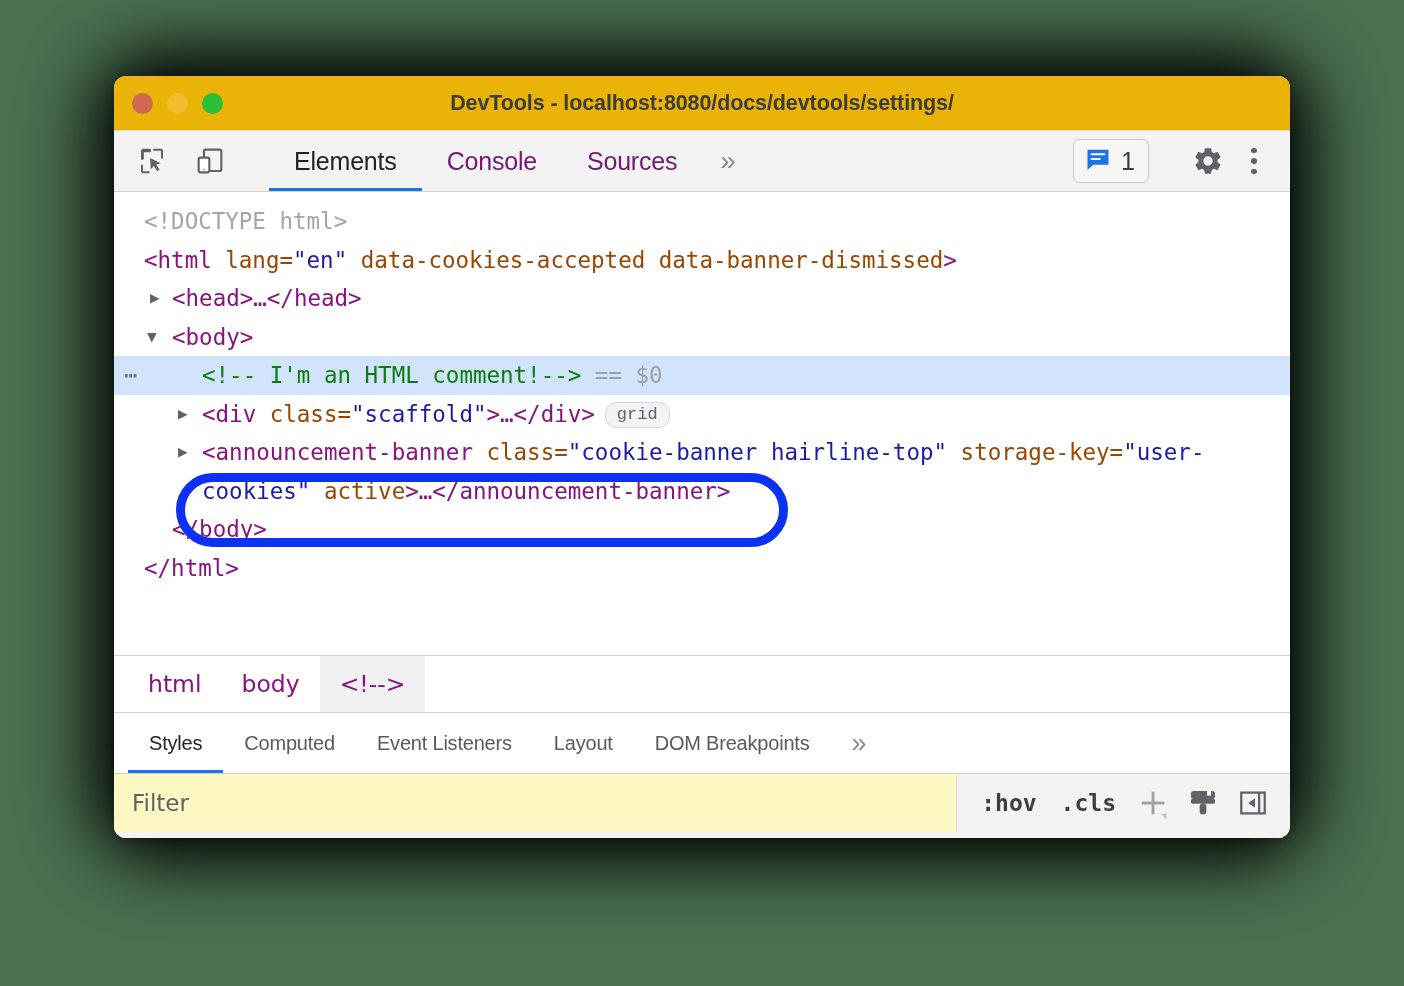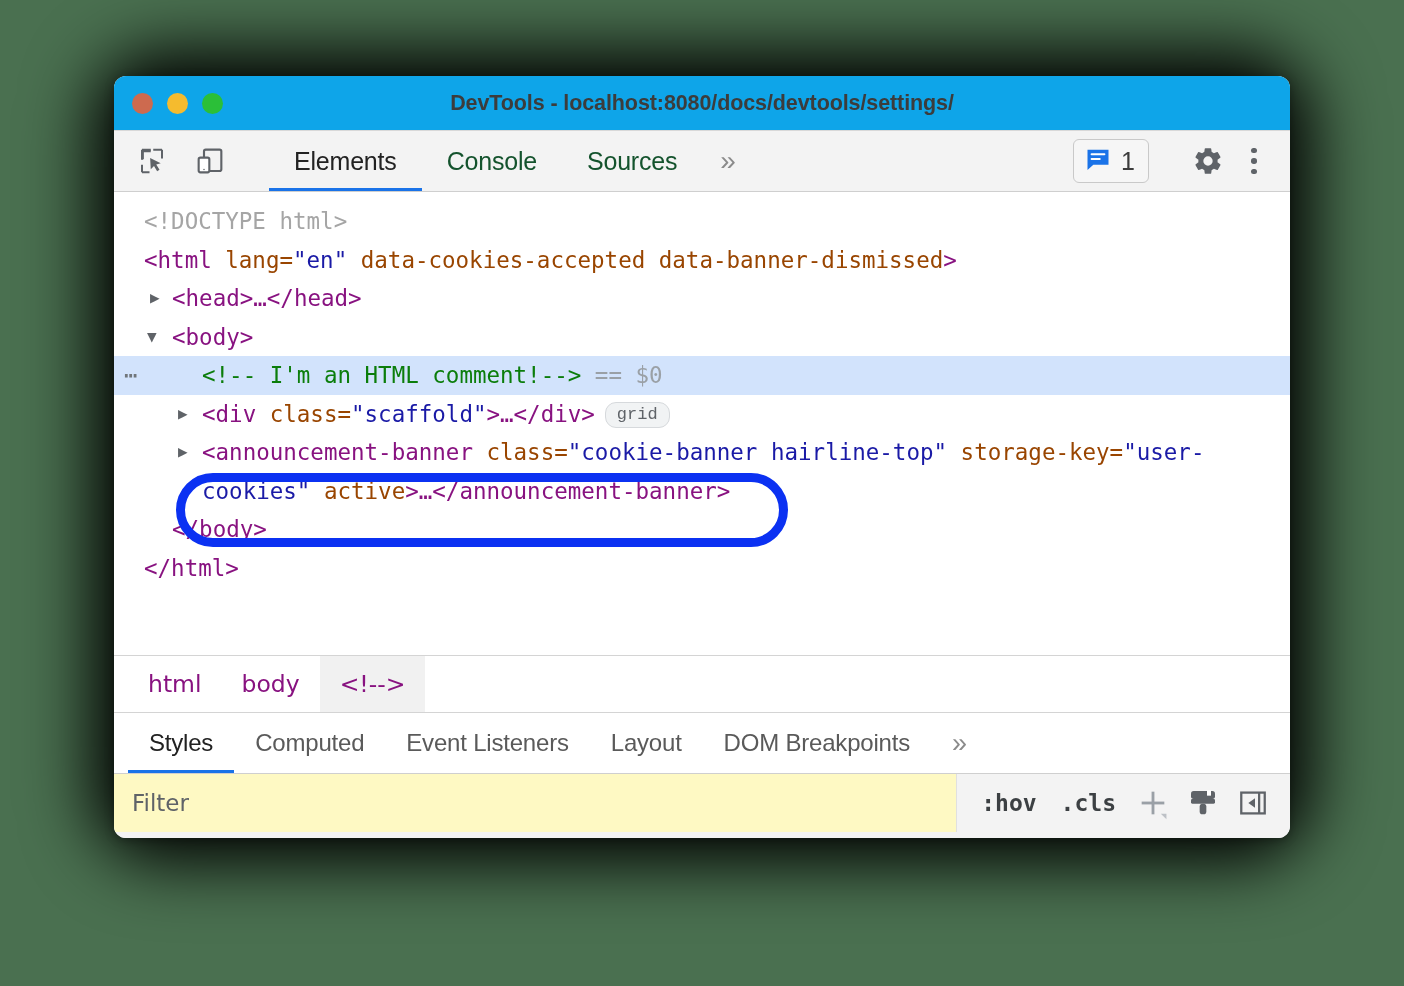--- a/index.html
+++ b/index.html
@@ -40,21 +40,21 @@
     overflow: hidden;
     display: flex;
     flex-direction: column;
     box-shadow: 0 2px 10px rgba(0,0,0,.28);
   }
 
   
   .titlebar {
     height: 54px;
     min-height: 54px;
-    background: #0ea5e9;
+    background: #eab308;
     border-bottom: 1px solid #d8d8d8;
     display: flex;
     align-items: center;
     position: relative;
   }
   .traffic {
     display: flex;
     gap: 14px;
     margin-left: 18px;
   }
@@ -108,21 +108,21 @@
   }
   .tabs {
     display: flex;
     align-items: stretch;
   }
   .tab {
     display: flex;
     align-items: center;
     padding: 0 25px;
     font-size: 25px;
-    color: #14532d;
+    color: #701a75;
     position: relative;
     letter-spacing: -0.2px;
   }
   .tab.active {
     color: #222;
   }
   .tab.active::after {
     content: "";
     position: absolute;
     left: 0; right: 0; bottom: 0;
@@ -275,21 +275,21 @@
     background: #fff;
     border-bottom: 1px solid #cfcfcf;
     display: flex;
     align-items: stretch;
     padding-left: 14px;
   }
   .stab {
     display: flex;
     align-items: center;
     padding: 0 21px;
-    font-size: 24px;
+    font-size: 20px;
     color: #5a5a5a;
     position: relative;
     letter-spacing: -0.2px;
   }
   .stab.active { color: #222; }
   .stab.active::after {
     content: "";
     position: absolute;
     left: 0; right: 0; bottom: 0;
     height: 3px;

